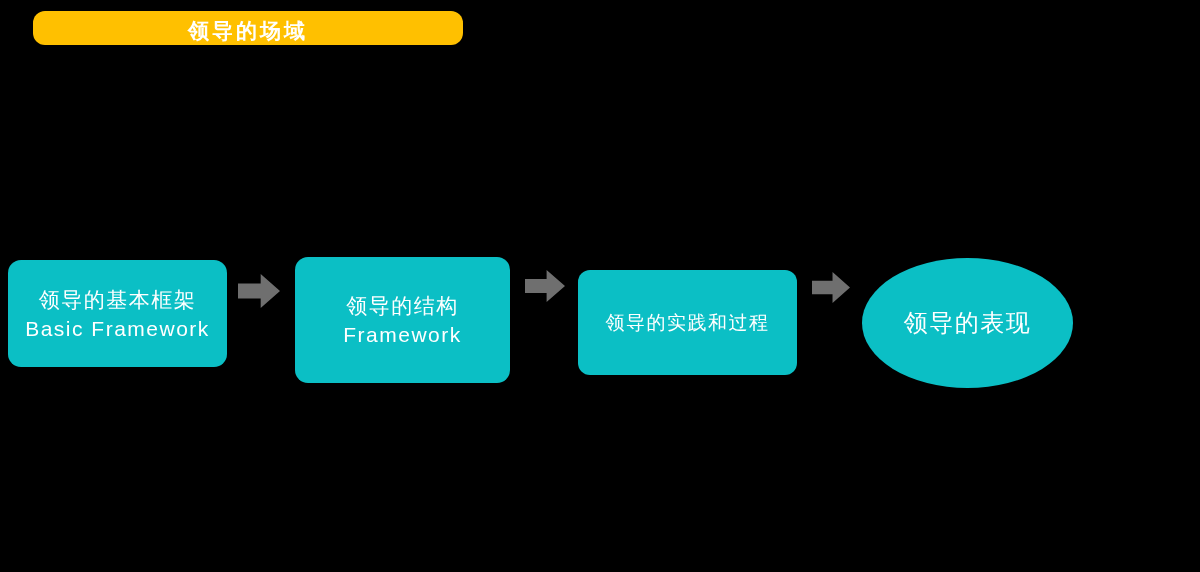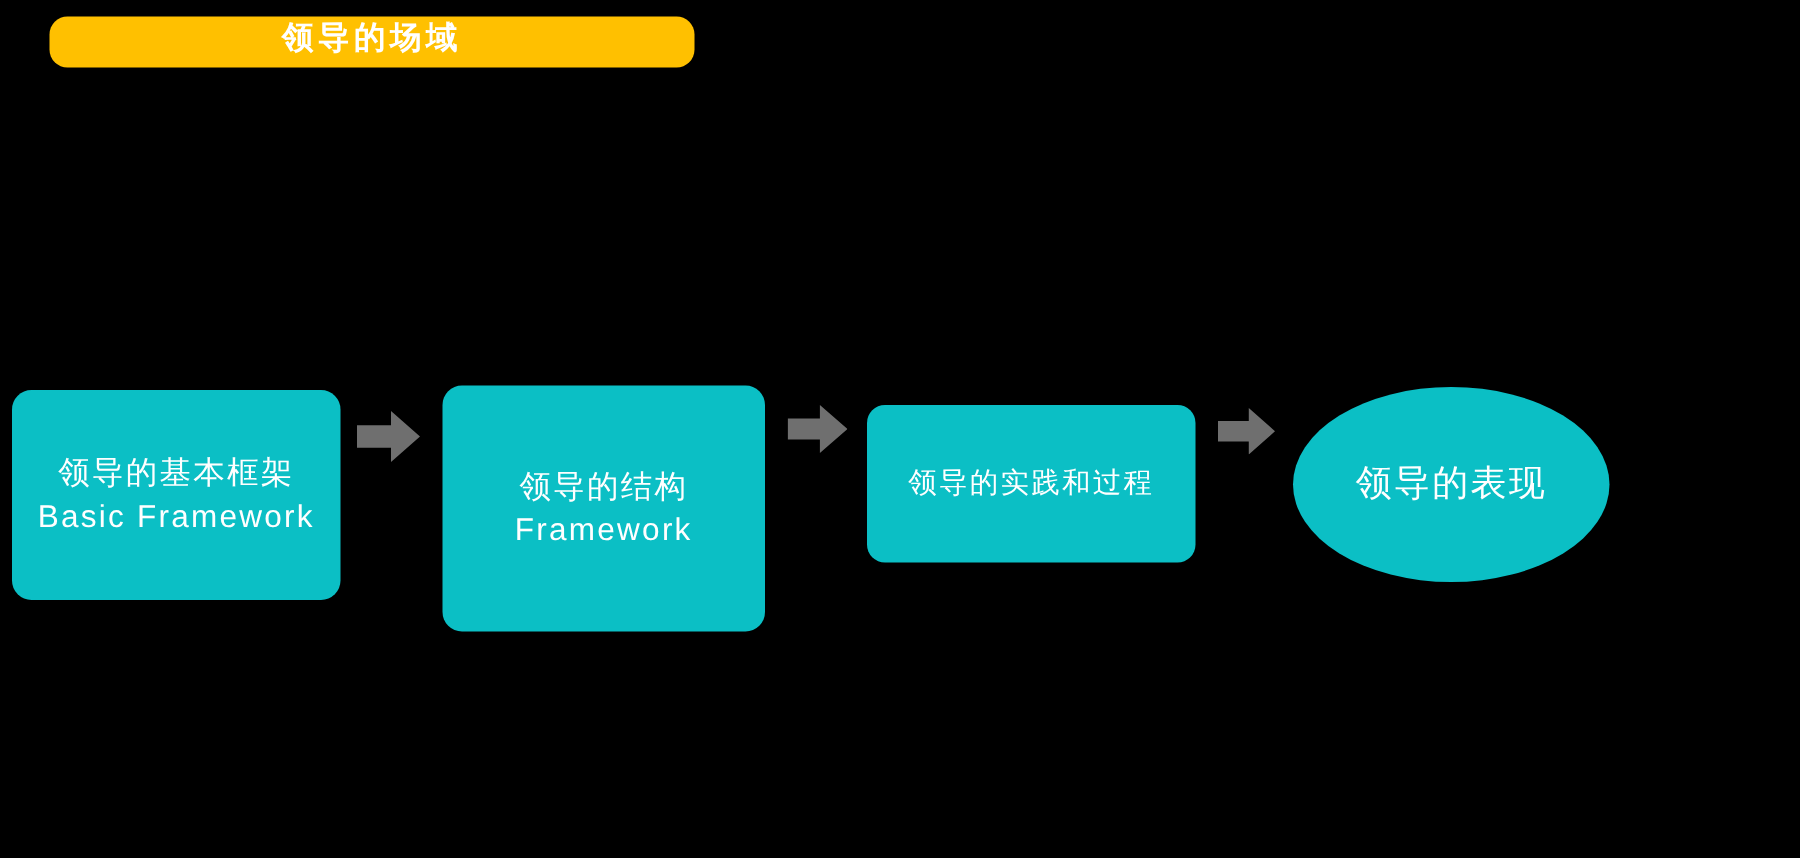--- a/index.html
+++ b/index.html
@@ -17,21 +17,21 @@
   }
   .banner {
     position: absolute;
     left: 33px;
     top: 11px;
     width: 430px;
     height: 34px;
     background: var(--banner-yellow, #FFC000);
     border-radius: 12px;
     display: flex;
-    align-items: flex-start;
+    align-items: flex-end;
     justify-content: center;
     color: var(--text-white, #FFFFFF);
     font-size: 21px;
     font-weight: 700;
     letter-spacing: 3px;
   }
   .node {
     position: absolute;
     background: var(--node-teal, #0BBFC5);
     color: var(--text-white, #FFFFFF);
@@ -40,27 +40,27 @@
     align-items: center;
     justify-content: center;
     text-align: center;
   }
   .node .line {
     display: block;
     letter-spacing: 1.5px;
   }
   .node-1 {
     left: 8px;  top: 260px;
-    width: 219px; height: 140px;
+    width: 219px; height: 107px;
     border-radius: 13px;
     font-size: 21px; line-height: 29px;
   }
   .node-2 {
     left: 295px; top: 257px;
-    width: 215px; height: 164px;
+    width: 215px; height: 126px;
     border-radius: 13px;
     font-size: 21px; line-height: 29px;
   }
   .node-3 {
     left: 578px; top: 270px;
     width: 219px; height: 105px;
     border-radius: 12px;
     font-size: 19px; line-height: 25px;
   }
   .node-4 {

